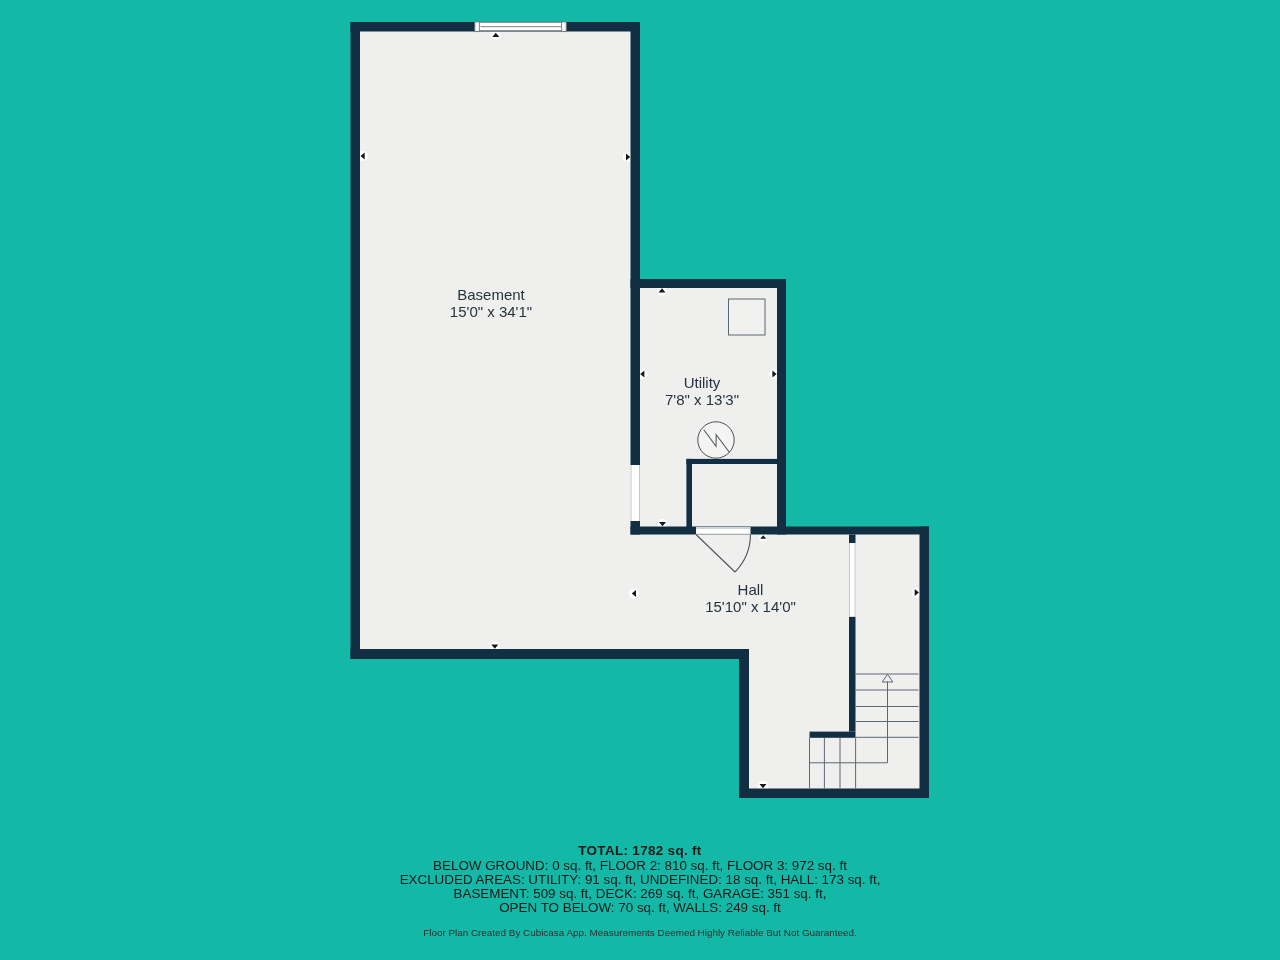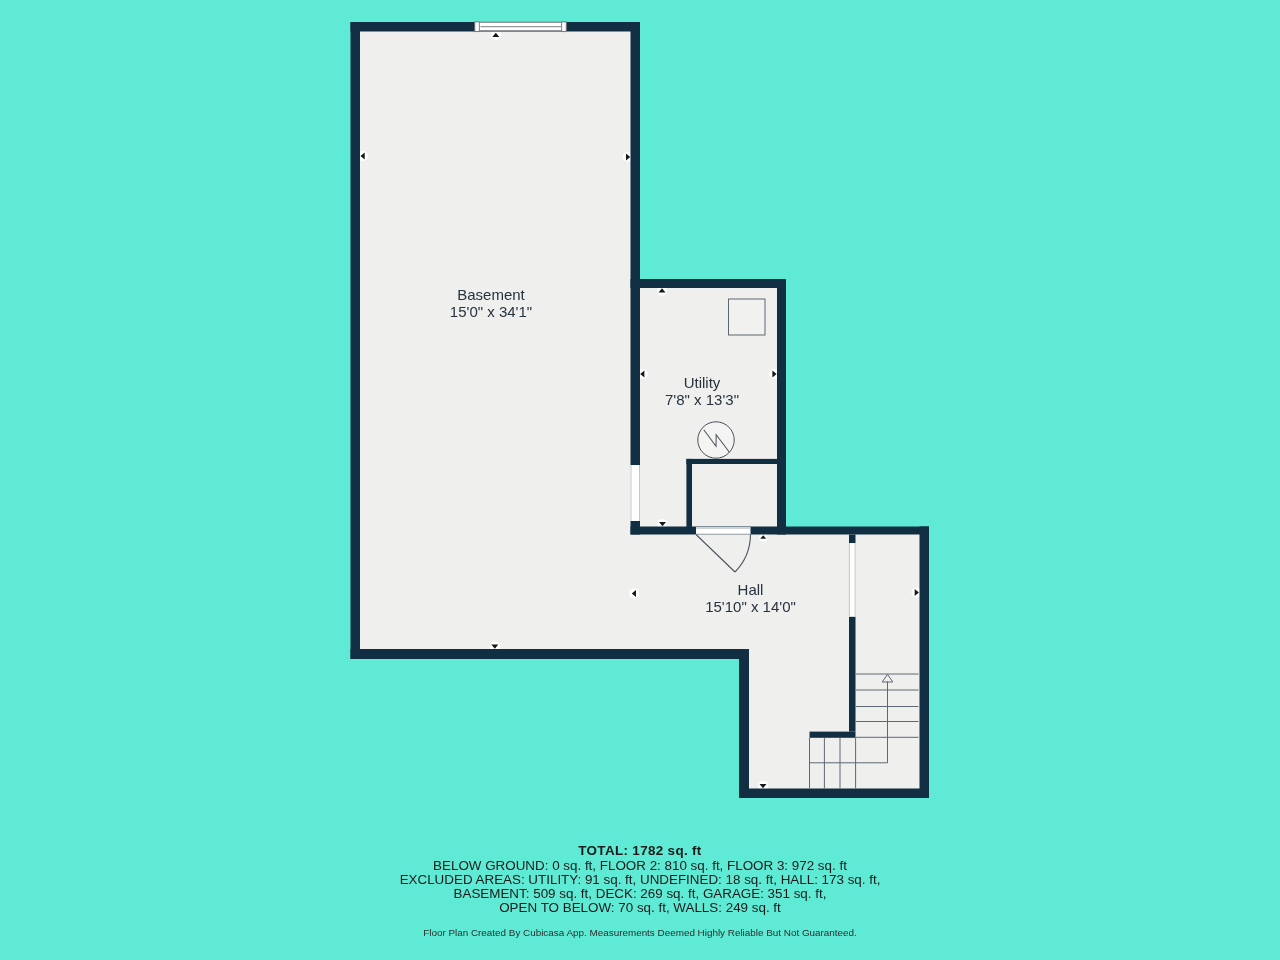--- a/index.html
+++ b/index.html
@@ -1,16 +1,16 @@
 <!DOCTYPE html>
 <html><head>
 <meta charset="utf-8">
 <style>
   html,body{margin:0;padding:0;background:#ffffff;}
-  .page{position:relative;width:1280px;height:960px;background:#5eead4;overflow:hidden;
+  .page{position:relative;width:1280px;height:960px;background:#14b8a6;overflow:hidden;
         font-family:"Liberation Sans", sans-serif;}
   svg{position:absolute;left:0;top:0;}
 </style>
 </head>
 <body>
 <div class="page">
 <svg width="1280" height="960" viewBox="0 0 1280 960">
 
   <g fill="#efefee" stroke="none">
     <rect x="355" y="27" width="280" height="627"></rect>

